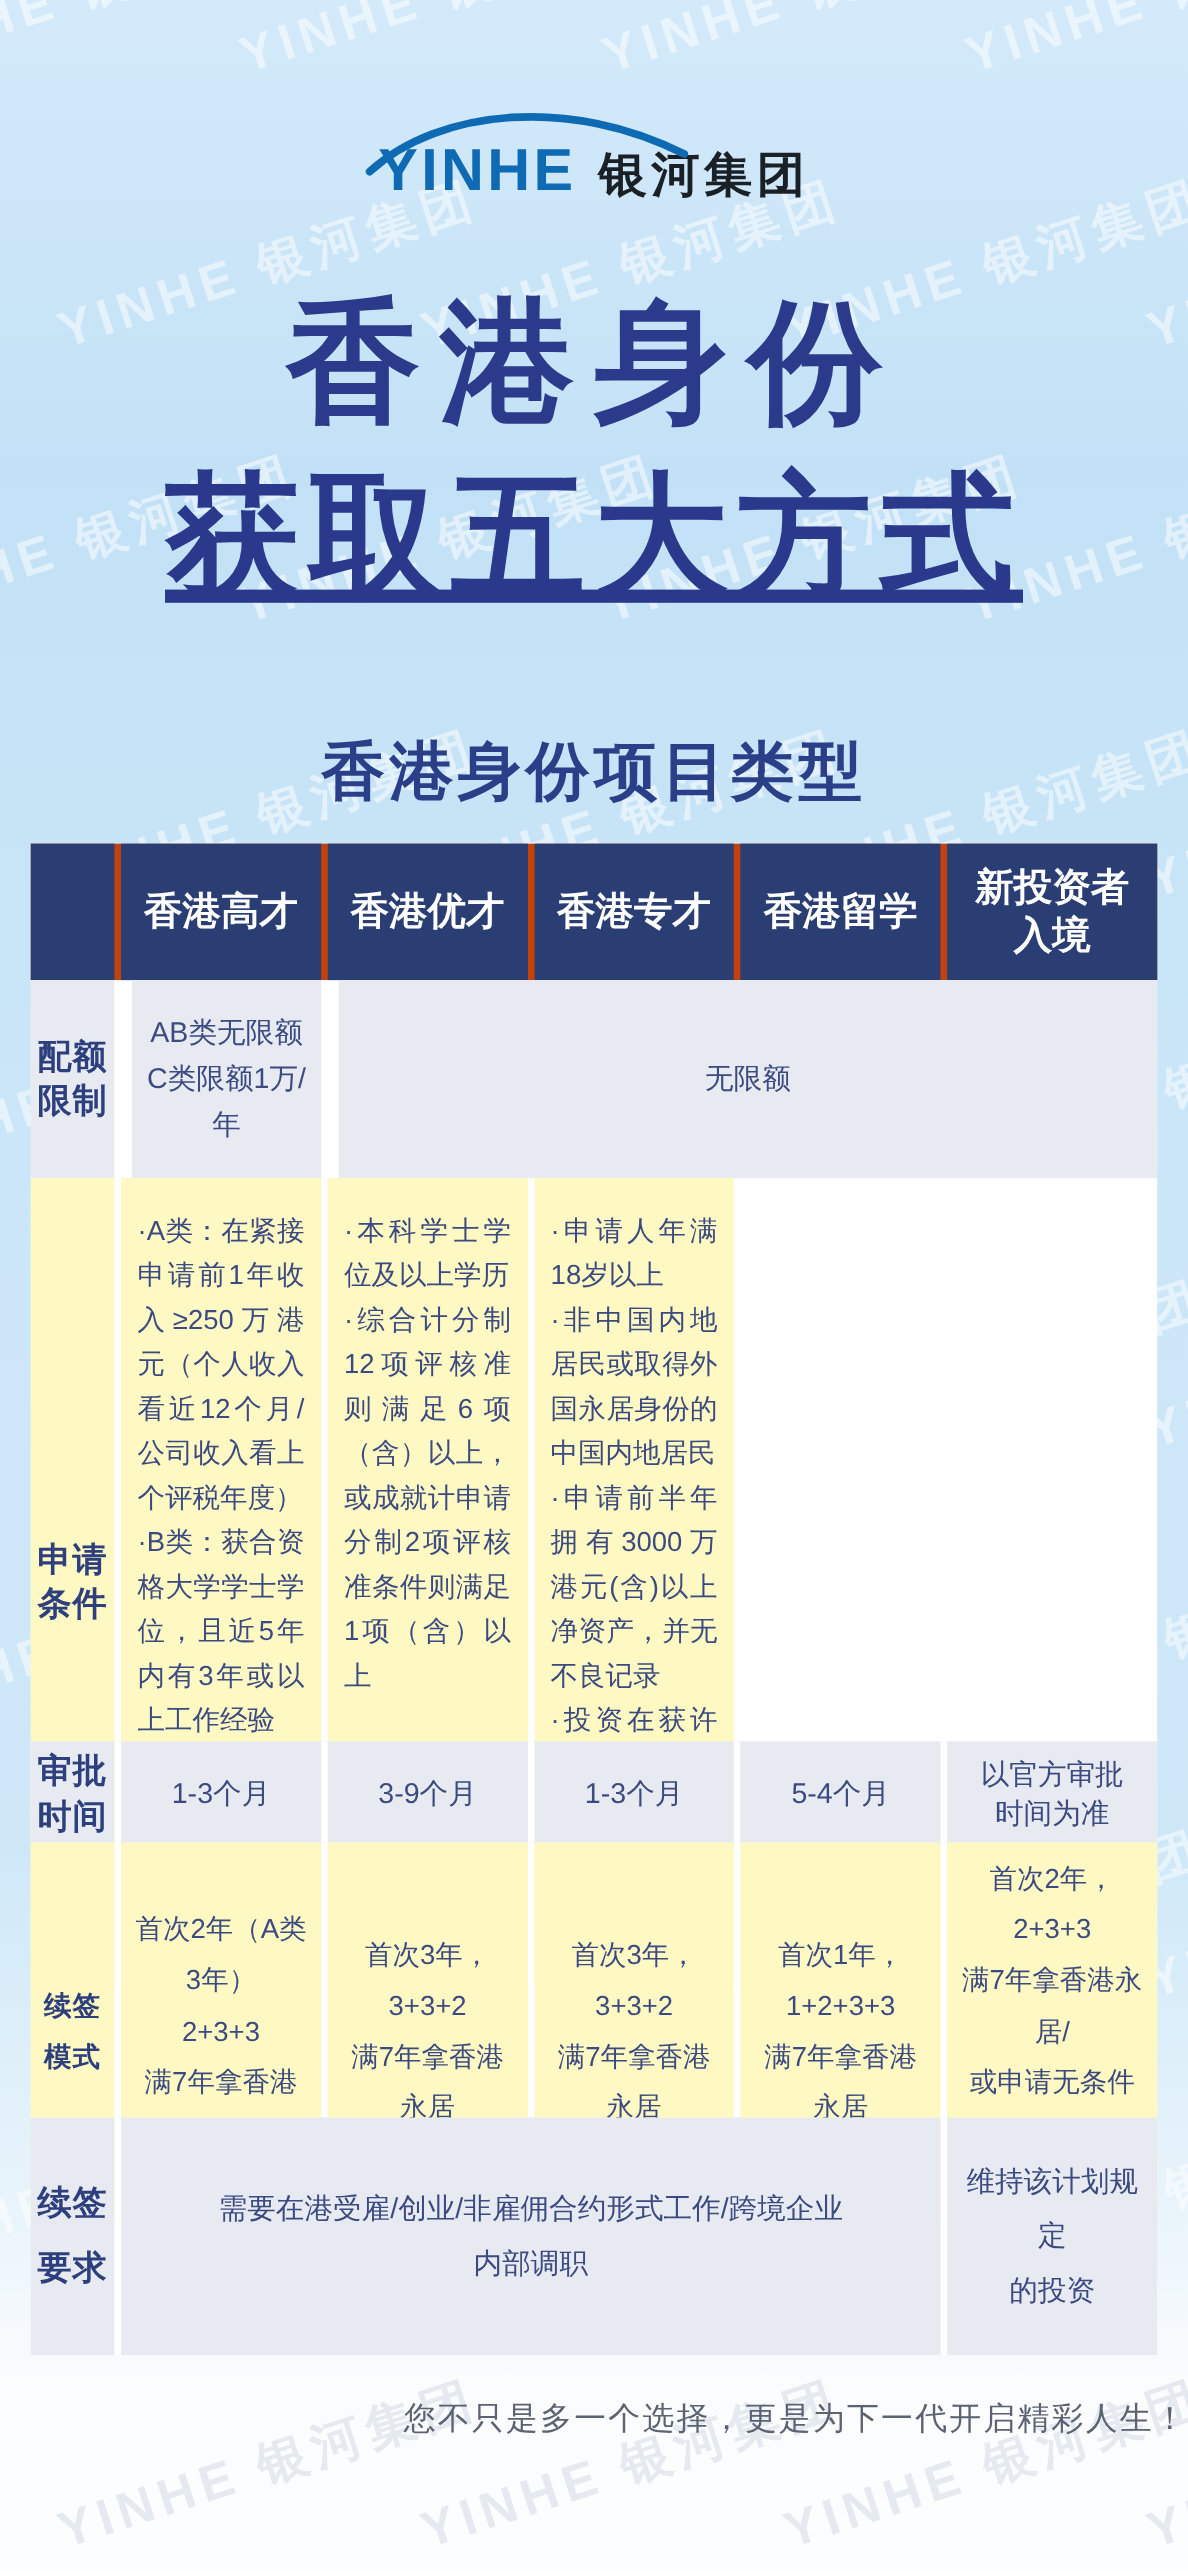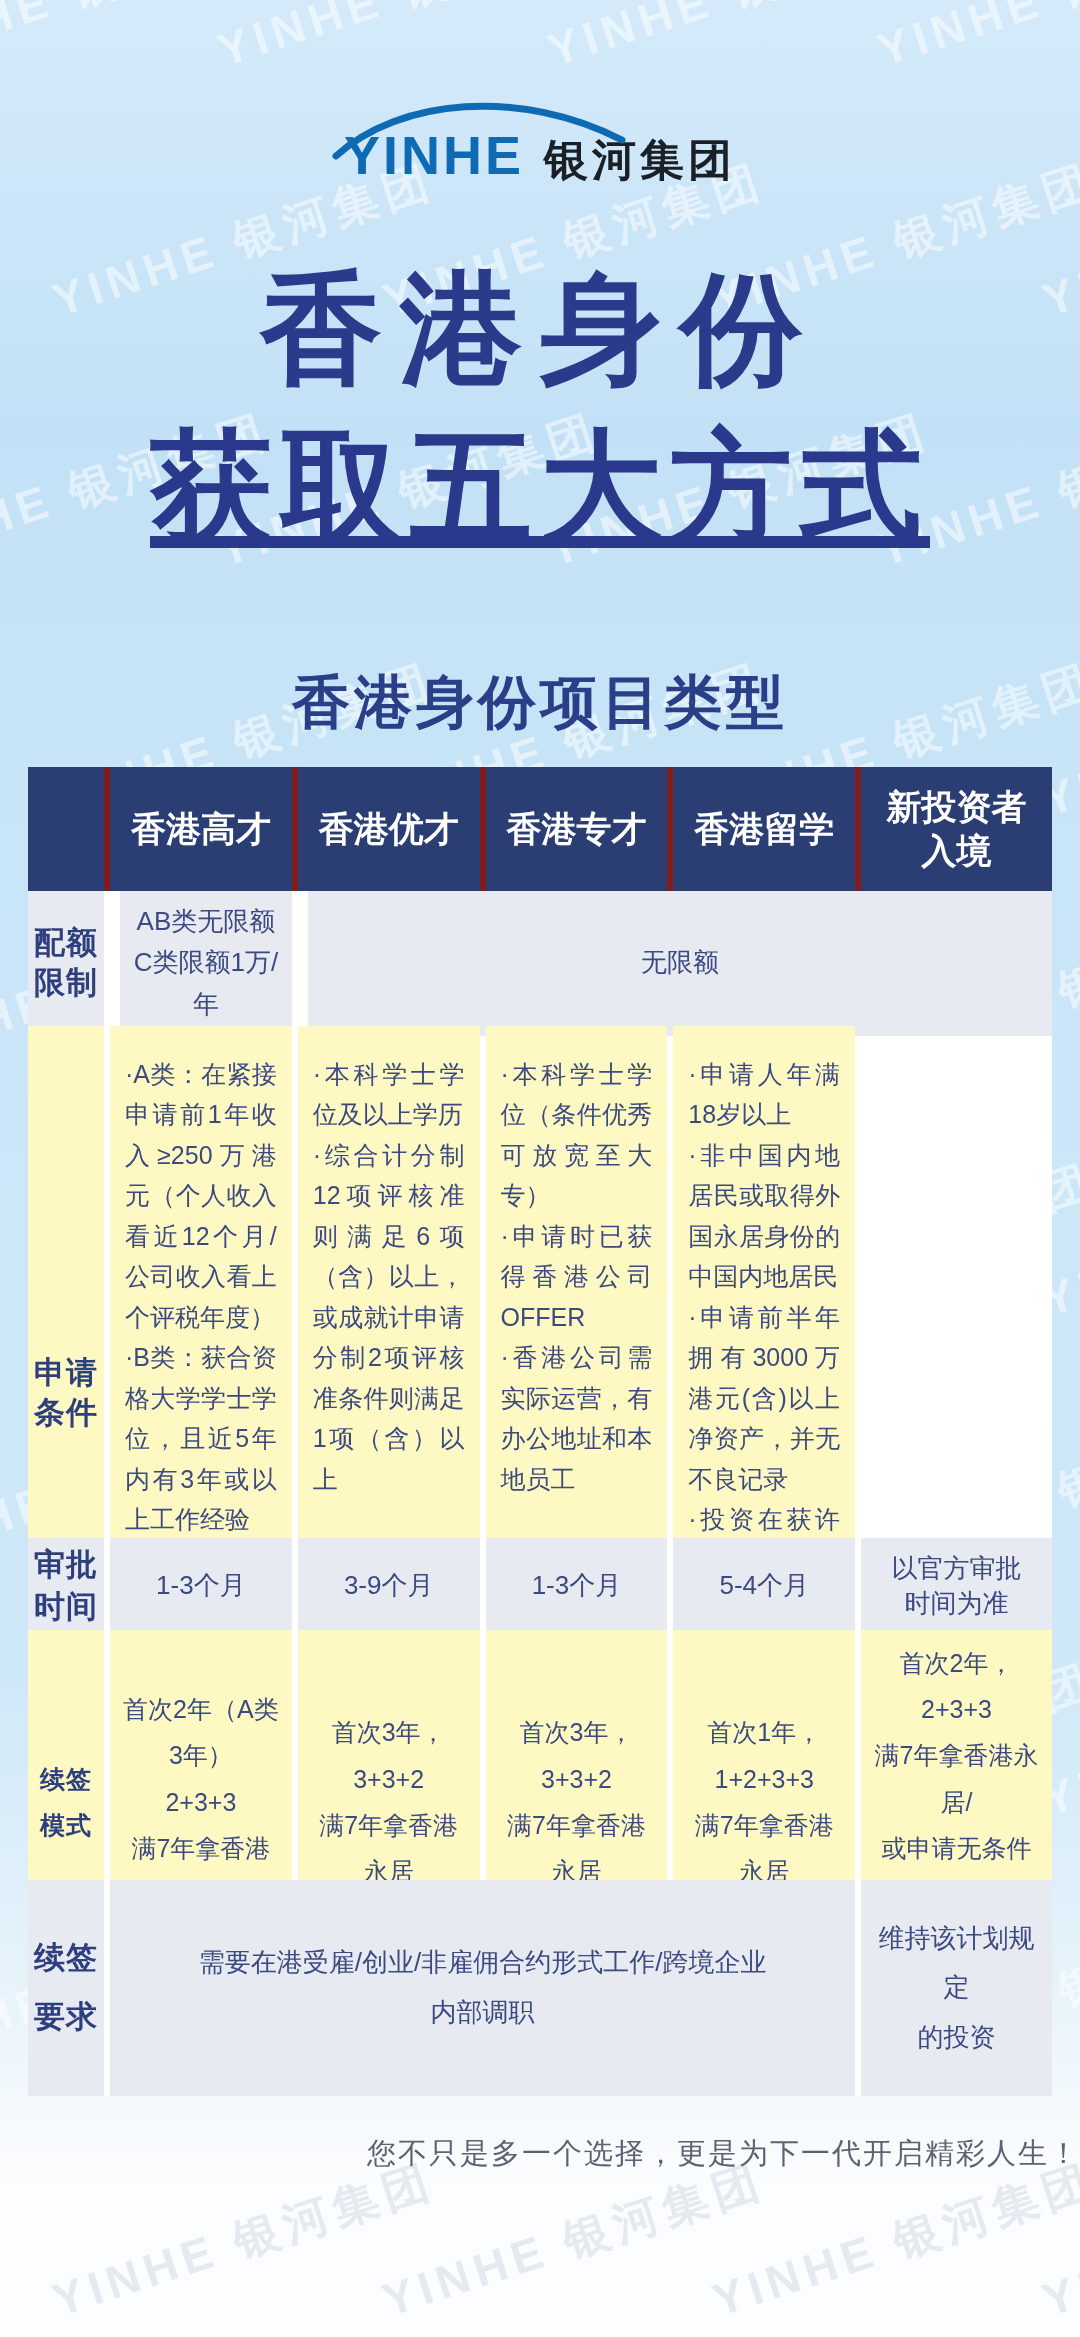--- a/index.html
+++ b/index.html
@@ -22,30 +22,30 @@
   .company{ font-size:44px; font-weight:700; color:#1b2026; line-height:1; letter-spacing:4px; }
 
   
   .title1{ margin-top:86px; text-align:center; font-size:122px; font-weight:600; color:#2b3a8a; letter-spacing:18px; line-height:1; }
   .title2{ margin-top:34px; text-align:center; font-size:122px; font-weight:900; color:#2a398b; letter-spacing:8px; line-height:1.04;text-decoration:underline; }
   .subtitle{ margin-top:122px; text-align:center; font-size:58px; font-weight:700; color:#2b3f88; letter-spacing:4px; line-height:1; }
 
   
   .table{ margin:36px 28px 0 28px; width:1024px; }
   .trow{ display:grid; grid-template-columns:76px repeat(4,1fr) 1.05fr; column-gap:6px; }
-  .thead{ background:#7f1d1d; height:124px; }
+  .thead{ background:#c2410c; height:124px; }
   .thead .cell{ background:#2b3e74; color:#ffffff; font-size:35px; font-weight:700;
     display:flex; align-items:center; justify-content:center; text-align:center; white-space:pre-line; line-height:1.25; }
   .tbody-row{ background:#ffffff; }
   .r-gray .cell{ background:#e8eaf1; }
   .r-light .cell{ background:#fef9c3; }
   .cell{ display:flex; align-items:center; justify-content:center; text-align:center;
     color:#3b4a80; font-size:26px; line-height:1.6; white-space:pre-line; padding:10px 12px; }
   .cell.label{ font-weight:700; color:#2e3f7d; font-size:31px; line-height:1.3; letter-spacing:1px; padding:6px 2px; }
-  .r-quota{ height:135px;gap:16px; }
+  .r-quota{ height:180px;gap:16px; }
   .r-cond{ height:512px; }
   .r-cond .cell.body{ align-items:flex-start; justify-content:flex-start; text-align:justify; font-size:25px; line-height:1.62; padding:28px 15px 18px 15px; }
   .r-appr{ height:92px; }
   .r-appr .cell{ line-height:1.35; }
   .r-mode{ height:250px; }
   .r-mode .cell{ font-size:25px; line-height:1.85; }
   .r-req{ height:216px; }
   .r-req .cell{ line-height:1.9; }
   .span-2to6{ grid-column:3/7; }
   .span-1to5{ grid-column:2/6; }
@@ -136,23 +136,20 @@
     </div>
 
     <div class="trow tbody-row r-light r-cond">
       <div class="cell label">申请
 条件</div>
       <div class="cell body">·A类：在紧接申请前1年收入≥250万港元（个人收入看近12个月/公司收入看上个评税年度）
 ·B类：获合资格大学学士学位，且近5年内有3年或以上工作经验
 ·C类：5年内获合资格大学学士学位，但工作经验不足3年</div>
       <div class="cell body">·本科学士学位及以上学历
 ·综合计分制12项评核准则满足6项（含）以上，或成就计申请分制2项评核准条件则满足1项（含）以上</div>
-      <div class="cell body">·本科学士学位（条件优秀可放宽至大专）
-·申请时已获得香港公司OFFER
-·香港公司需实际运营，有办公地址和本地员工</div>
       <div class="cell body">·申请人年满18岁以上
 ·非中国内地居民或取得外国永居身份的中国内地居民
 ·申请前半年拥有3000万港元(含)以上净资产，并无不良记录
 ·投资在获许投资资产类别不少于3000万港币(或等值外币)</div>
     </div>
 
     <div class="trow tbody-row r-gray r-appr">
       <div class="cell label">审批
 时间</div>
       <div class="cell">1-3个月</div>

